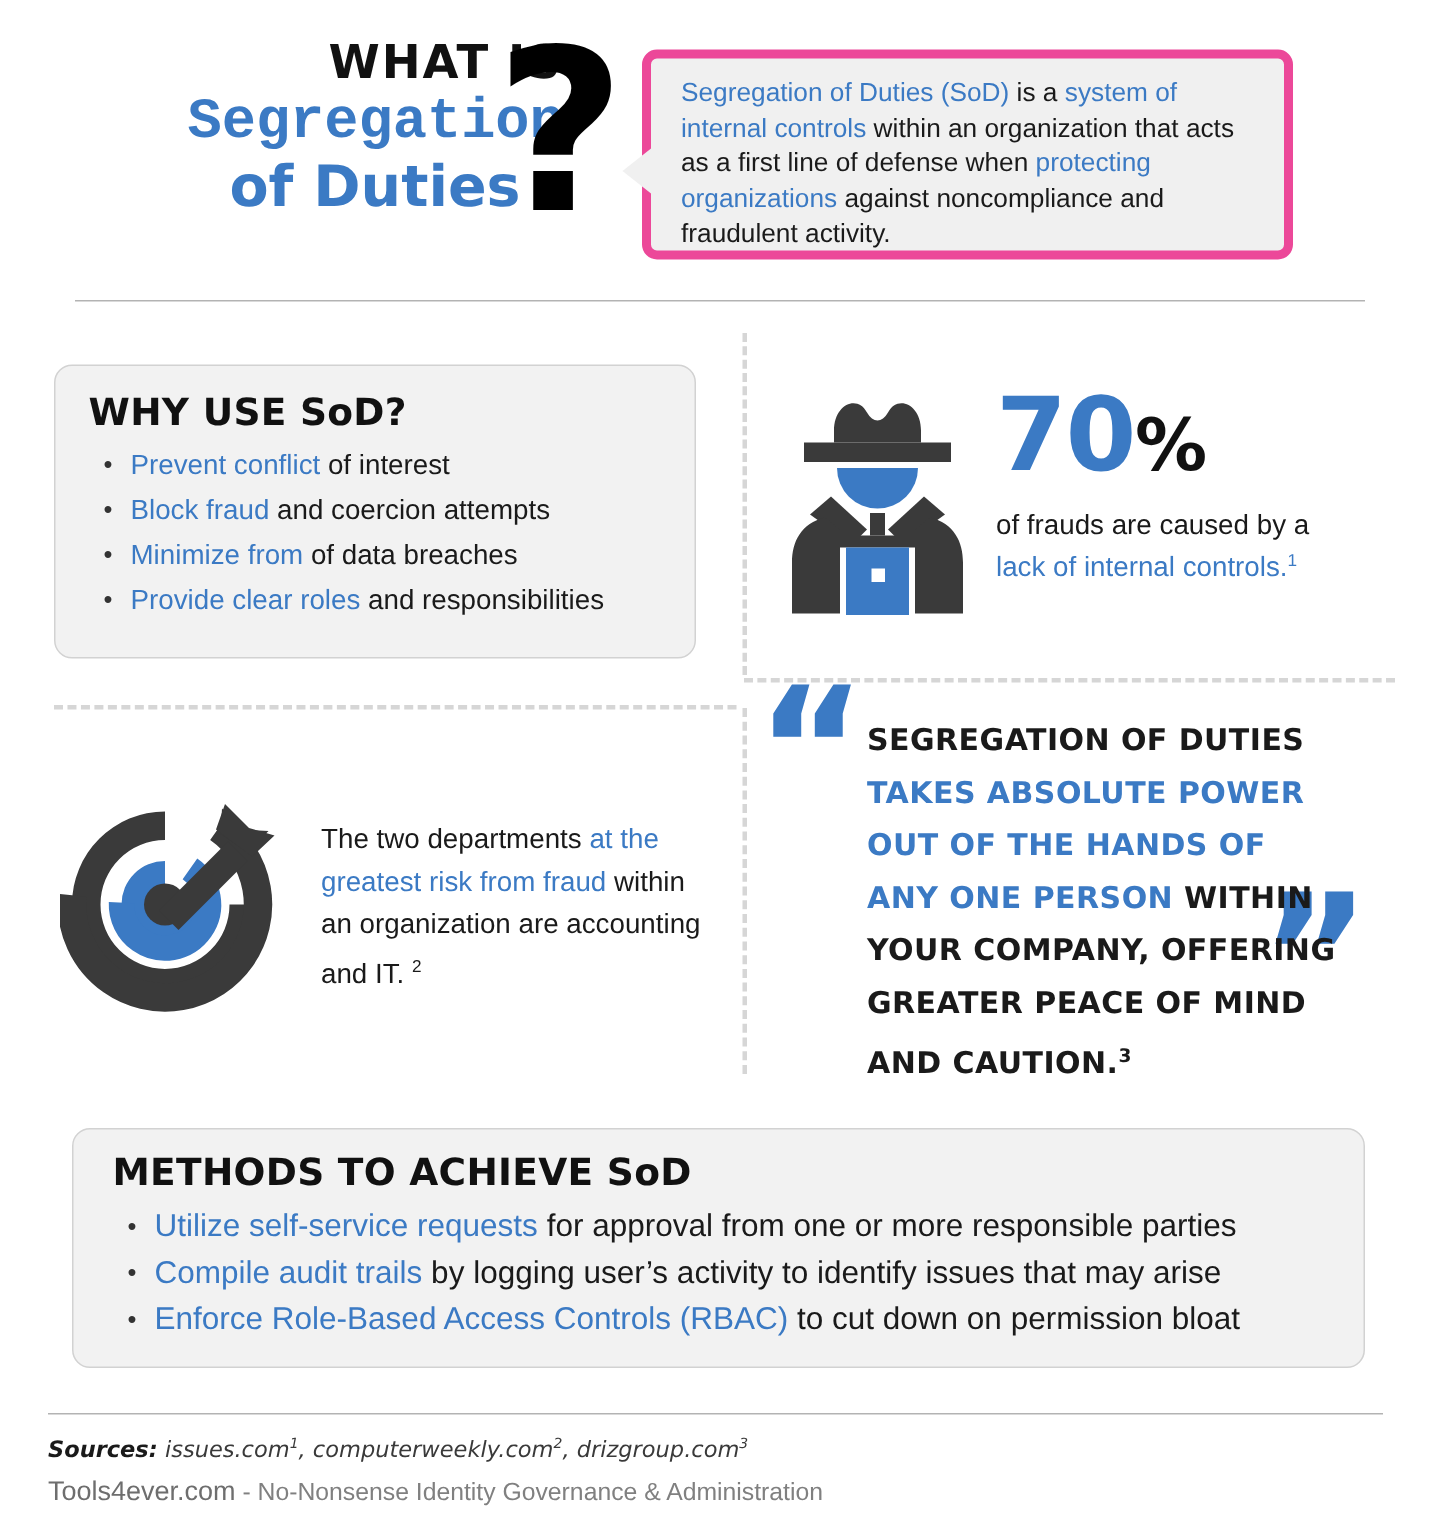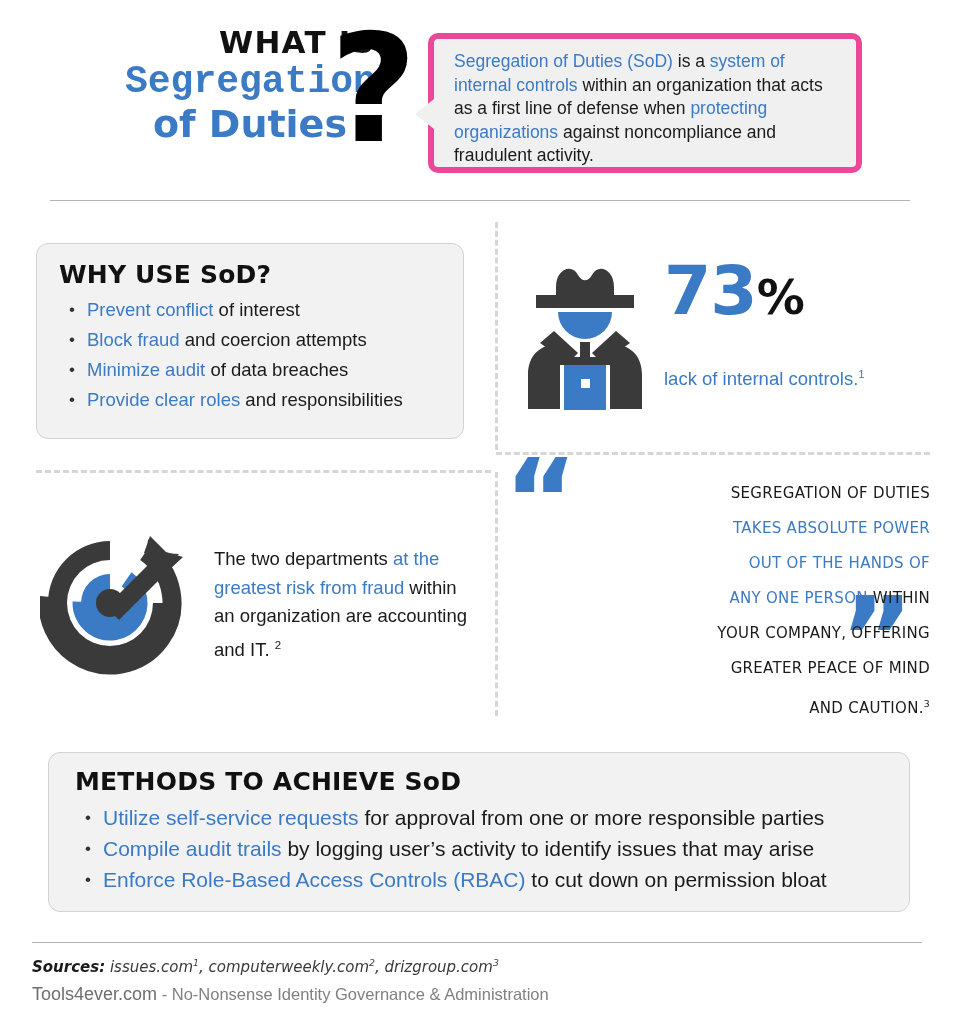--- a/index.html
+++ b/index.html
@@ -106,23 +106,23 @@
 
   
   #quote-block{position:absolute;left:500px;top:472px;width:430px;height:245px;}
   #quote-open,#quote-close{
     position:absolute;font-family:"DejaVu Sans", sans-serif;
     font-weight:bold;color:#3b7ac4;font-size:112px;line-height:1;
   }
   #quote-open{left:4px;top:-28px;}
   #quote-close{left:340px;top:110px;}
   #quote-text{
-    position:absolute;left:78px;top:4px;width:352px;text-align:right;
-    font-family:"DejaVu Sans", sans-serif;
-    font-weight:normal;font-size:15px;line-height:35px;color:#111;letter-spacing:0.3px;
+    position:absolute;left:78px;top:4px;width:352px;text-align:left;
+    font-family:"DejaVu Sans", sans-serif;
+    font-weight:bold;font-size:20px;line-height:35px;color:#111;letter-spacing:0.3px;
   }
 
   
   #methods-panel{left:48px;top:752px;width:862px;height:160px;}
   #methods-inner{position:absolute;left:26px;top:14px;right:16px;}
   #methods-panel ul.bullets li{font-size:21px;line-height:31px;}
 
   
   #footer-rule{left:32px;top:942px;width:890px;}
   #sources{
@@ -164,21 +164,21 @@
 <div class="dash-h" style="left:496px;top:452px;width:434px;"></div>
 <div class="dash-h" style="left:36px;top:470px;width:455px;"></div>
 <div class="dash-v" style="left:495px;top:472px;height:244px;"></div>
 
 <div class="panel" id="why-panel">
   <div id="why-inner">
     <div class="panel-h">WHY USE SoD?</div>
     <ul class="bullets">
       <li><span class="blue">Prevent conflict</span><span class="dk"> of interest</span></li>
       <li><span class="blue">Block fraud</span><span class="dk"> and coercion attempts</span></li>
-      <li><span class="blue">Minimize audit</span><span class="dk"> of data breaches</span></li>
+      <li><span class="blue">Minimize from</span><span class="dk"> of data breaches</span></li>
       <li><span class="blue">Provide clear roles</span><span class="dk"> and responsibilities</span></li>
     </ul>
   </div>
 </div>
 
 <div id="stat-block">
 
   <svg id="person-icon" viewBox="0 0 130 160">
 
     <path d="M36 30 C36 12,52 6,58 18 C62 25,68 25,72 18 C78 6,94 12,94 30 L94 38 L36 38 Z" fill="#3a3a3a"></path>
@@ -193,23 +193,23 @@
 
     <path d="M96 74 L72 96 L82 106 L110 86 Z" fill="#3a3a3a"></path>
 
     <path d="M30 88 C14 92,8 104,8 118 L8 152 L40 152 L40 108 L90 108 L90 152 L122 152 L122 118 C122 104,116 92,100 88 L90 96 L90 100 L40 100 L40 96 Z" fill="#3a3a3a"></path>
 
     <rect x="44" y="108" width="42" height="45" fill="#3b7ac4"></rect>
     <rect x="61" y="122" width="9" height="9" fill="#ffffff"></rect>
   </svg>
 
   <div id="stat-text">
-    <div id="stat-number"><span>73</span><span class="pct">%</span></div>
+    <div id="stat-number"><span>70</span><span class="pct">%</span></div>
     <div id="stat-sub">
-      <br>
+      <span class="dk">of frauds are caused by a</span><br>
       <span class="blue">lack of internal controls.</span><sup class="blue">1</sup>
     </div>
   </div>
 </div>
 
 <div id="target-block">
 
   <svg id="target-icon" viewBox="0 0 155 155">
 
     <path d="M70 10 A62 62 0 1 0 132 72 L113 72 A43 43 0 1 1 70 29 Z" fill="#3a3a3a"></path>

